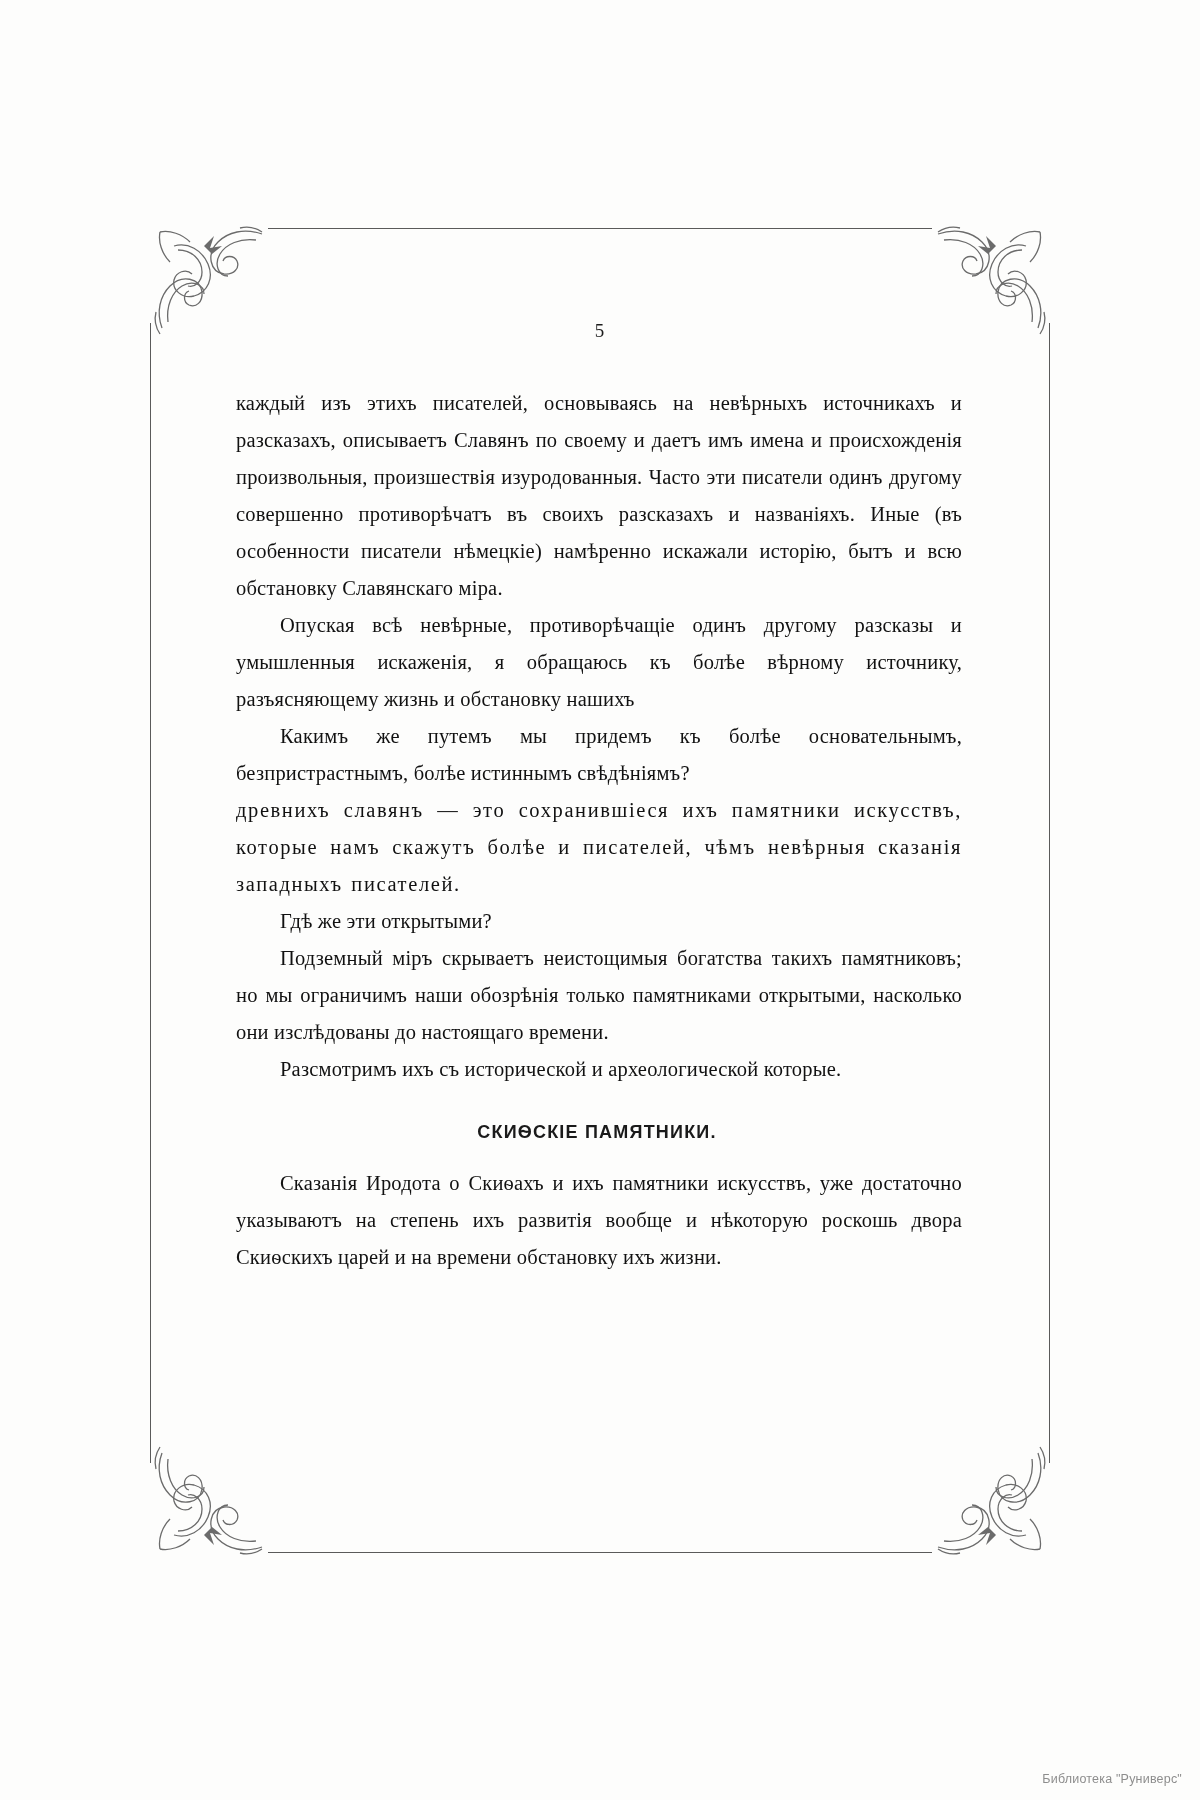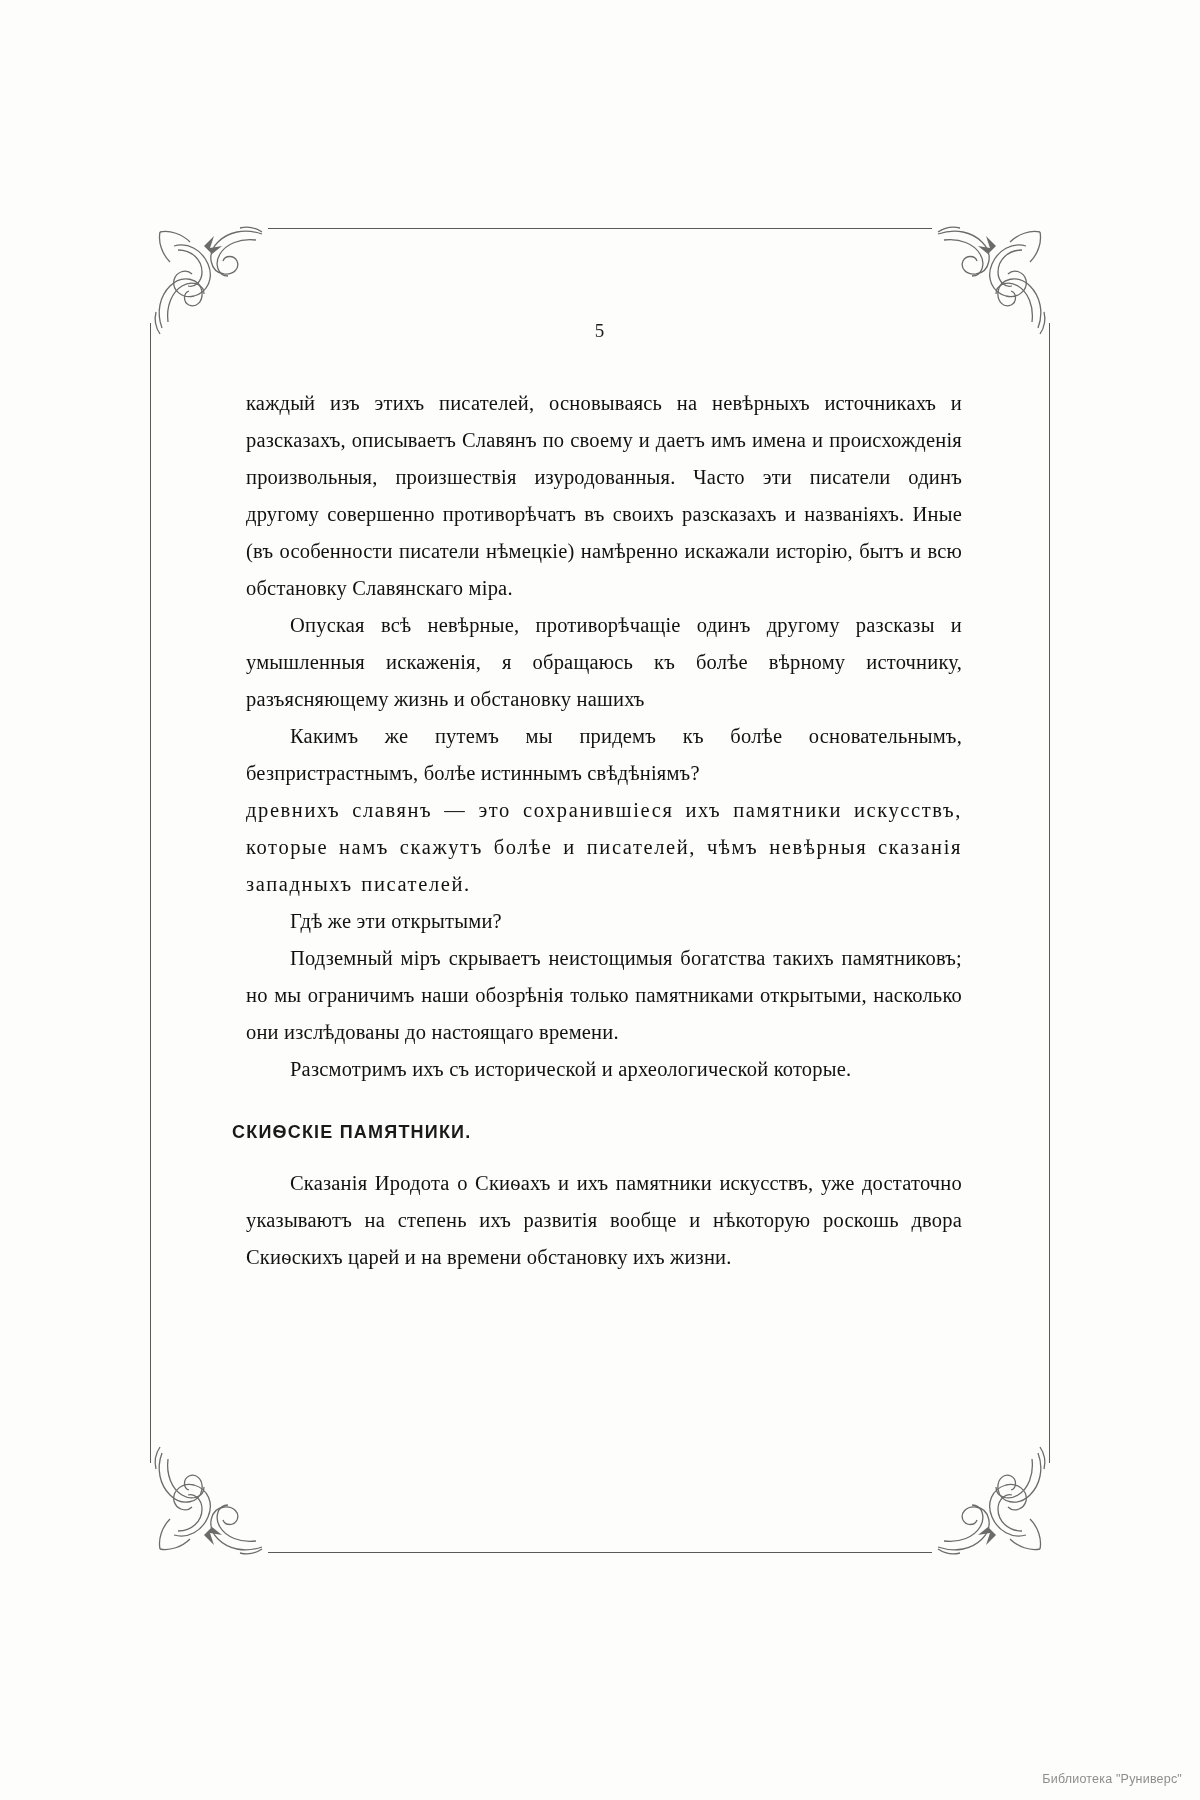--- a/index.html
+++ b/index.html
@@ -75,40 +75,41 @@
   }
 
   #textblock {
     position: absolute;
     left: 232px;
     top: 385px;
     width: 730px;
   }
 
   p.para {
-    margin: 0 0 0 14px;
+    margin: 0 0 0 4px;
     font-size: 20.5px;
     line-height: 37px;
     text-align: justify;
     text-align-last: left;
     text-indent: 44px;
     color: #111;
     font-family: "Liberation Serif", serif;
     letter-spacing: 0.2px;
   }
   p.para.noindent { text-indent: 0; }
   p.para.spaced {
     letter-spacing: 1.6px;
     word-spacing: 2px;
   }
   p.para.short { text-align-last: left; }
 
   h2.section {
     font-size: 18px;
     font-weight: bold;
+    text-align: center;
     letter-spacing: 1.2px;
     margin: 34px 0 22px 0;
     font-family: "Liberation Sans", sans-serif;
   }
 
   
   #credit {
     position: absolute;
     right: 18px;
     bottom: 14px;

